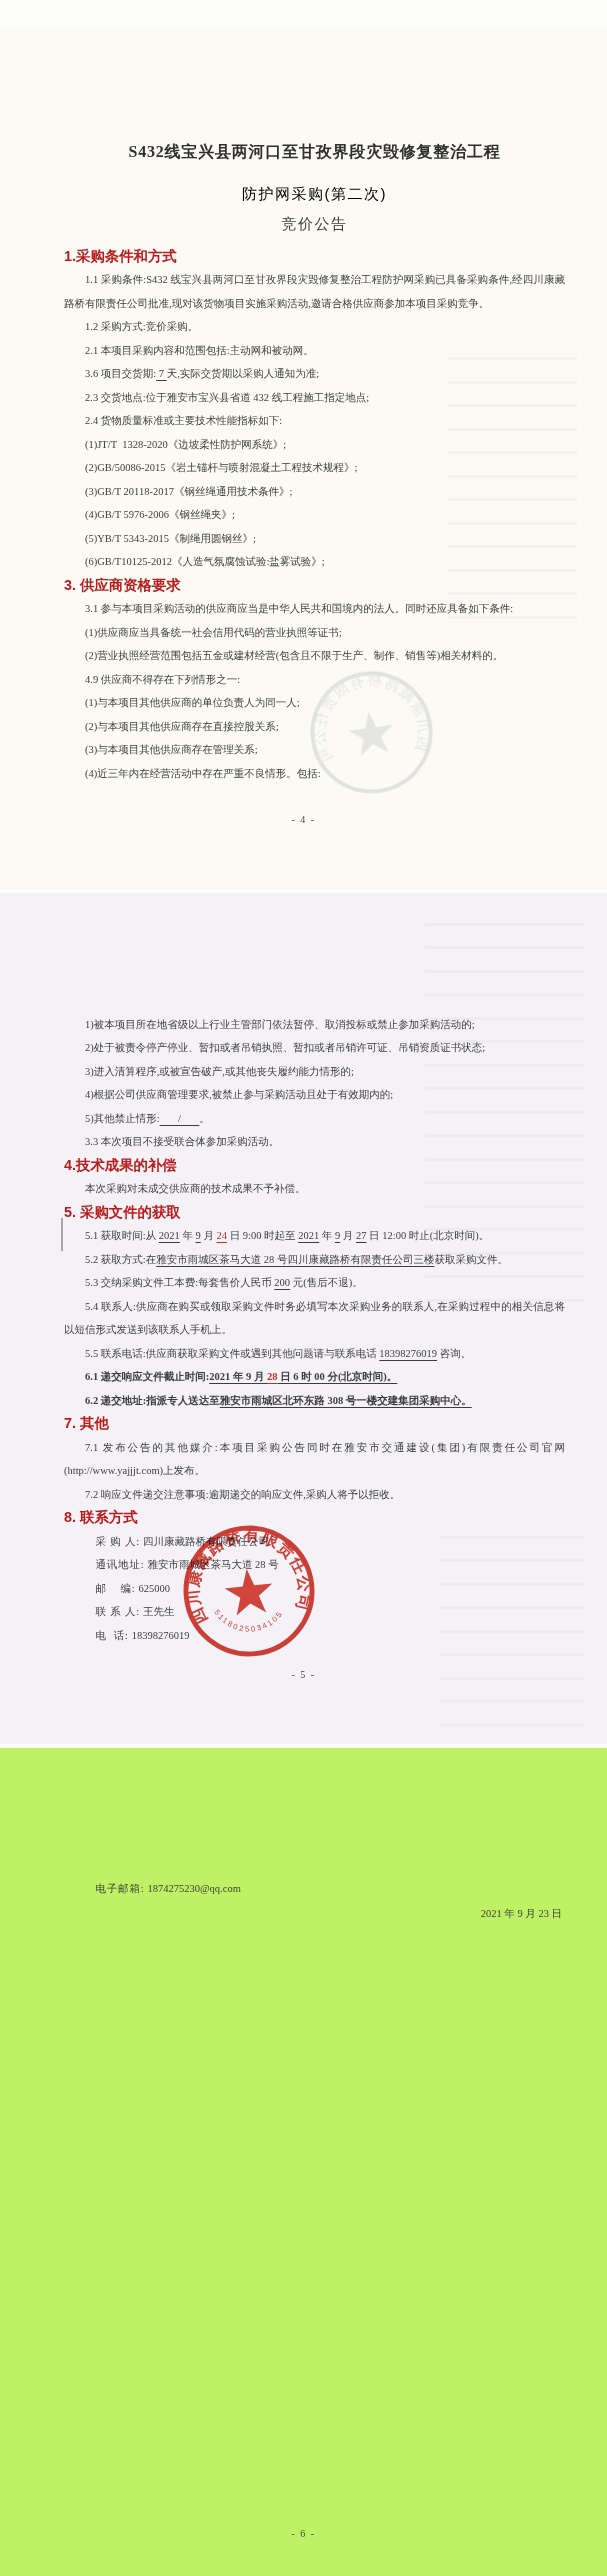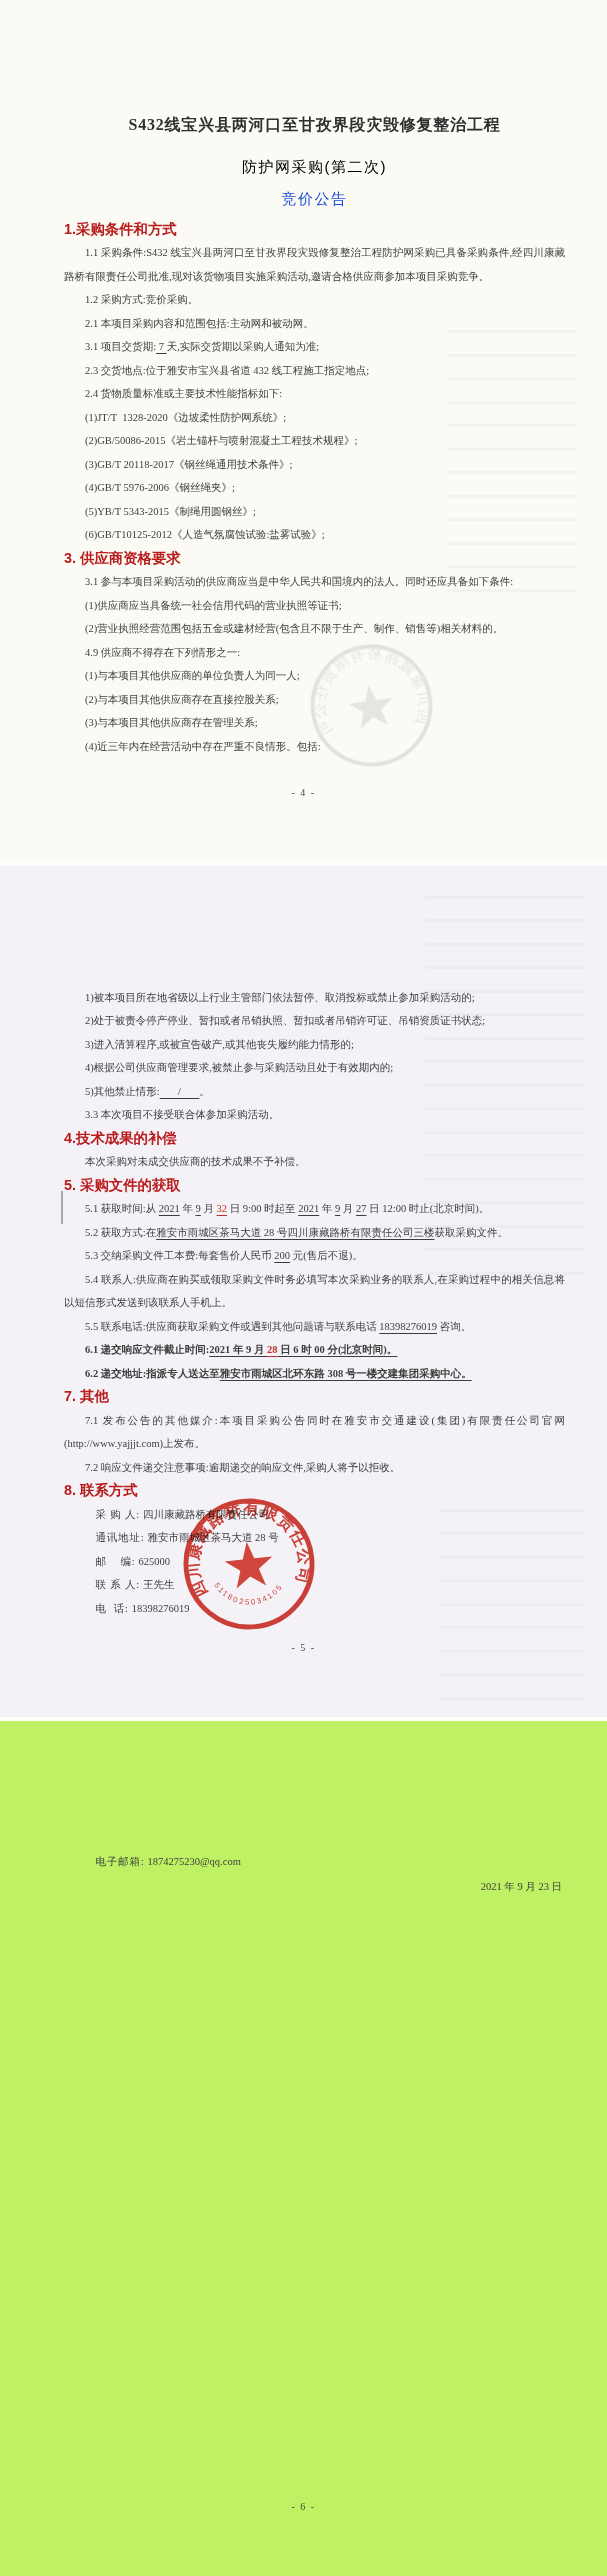--- a/index.html
+++ b/index.html
@@ -1,25 +1,25 @@
 <!DOCTYPE html>
 <html style="font-size:12px"><head>
 <meta charset="utf-8">
 <style>
   html,body{margin:0;padding:0;background:#fdfdfc;}
   body{width:607px;font-family:"Liberation Serif","DejaVu Serif",serif;color:#3d3d3d;}
-  .page{position:relative;width:607px;box-sizing:border-box;overflow:hidden;}
+  .page{position:relative;width:607px;box-sizing:border-box;overflow:hidden;margin-top:27px;}
   .page-1{height:862px;background:#fbfaf5;padding:114px 42px 0 64px;}
   .page-2{height:851px;background:#f5f2f7;padding:120px 42px 0 64px;margin-top:3.8px;}
   .page-3{height:855px;background:#bef264;padding:129px 42px 0 64px;margin-top:3.8px;}
   .blk{font-size:10.5px;line-height:23.5px;margin:0;text-align:justify;}
   .blk span{white-space:pre-wrap;}
   .title-main{font-size:16px;line-height:21px;margin:0 0 20px;text-align:center;font-weight:bold;letter-spacing:0.8px;color:#2f2f2f;}
   .title-sub{font-family:"Liberation Sans","DejaVu Sans",sans-serif;font-size:15px;line-height:23px;margin:0 0 9px;text-align:center;letter-spacing:1.5px;color:#000000;}
-  .title-sub2{font-family:Liberation Sans, sans-serif;font-size:15px;line-height:23px;margin:0 0 7.6px;text-align:center;letter-spacing:1.5px;color:#1d4ed8;}
+  .title-sub2{font-family:Liberation Mono, monospace;font-size:15px;line-height:23px;margin:0 0 7.6px;text-align:center;letter-spacing:1.5px;color:#404040;}
   .h{font-family:Liberation Sans, sans-serif;font-weight:bold;font-size:14.4px;line-height:23.5px;margin:0;text-align:left;color:#b91c1c;}
   .p{text-indent:2em;}
   .field{margin-left:3em;text-indent:0;}
   .flabel{letter-spacing:0.8px;}
   .fvalue{margin-left:3px;}
   .date-line{text-align:right;margin-top:2px;text-indent:0;padding-right:3px;}
   .u{text-decoration:underline;text-underline-offset:3px;}
   .r{color:#bf3124;}
   .b{font-weight:bold;}
   .pagenum{position:absolute;left:0;right:0;bottom:64px;text-align:center;font-size:10px;color:#474747;letter-spacing:1.5px;}
@@ -34,21 +34,21 @@
 
 <div class="page page-1">
   <div>
       <div class="blk title-main"><span>S432线宝兴县两河口至甘孜界段灾毁修复整治工程</span></div>
       <div class="blk title-sub"><span>防护网采购(第二次)</span></div>
       <div class="blk title-sub2"><span>竞价公告</span></div>
       <div class="blk h"><span>1.采购条件和方式</span></div>
       <div class="blk p"><span>1.1 采购条件:S432 线宝兴县两河口至甘孜界段灾毁修复整治工程防护网采购已具备采购条件,经四川康藏路桥有限责任公司批准,现对该货物项目实施采购活动,邀请合格供应商参加本项目采购竞争。</span></div>
       <div class="blk p"><span>1.2 采购方式:竞价采购。</span></div>
       <div class="blk p"><span>2.1 本项目采购内容和范围包括:主动网和被动网。</span></div>
-      <div class="blk p"><span>3.1 项目交货期:</span><span class="u"> 7 </span><span>天,实际交货期以采购人通知为准;</span></div>
+      <div class="blk p"><span>3.6 项目交货期:</span><span class="u"> 7 </span><span>天,实际交货期以采购人通知为准;</span></div>
       <div class="blk p"><span>2.3 交货地点:位于雅安市宝兴县省道 432 线工程施工指定地点;</span></div>
       <div class="blk p"><span>2.4 货物质量标准或主要技术性能指标如下:</span></div>
       <div class="blk p"><span>(1)JT/T  1328-2020《边坡柔性防护网系统》;</span></div>
       <div class="blk p"><span>(2)GB/50086-2015《岩土锚杆与喷射混凝土工程技术规程》;</span></div>
       <div class="blk p"><span>(3)GB/T 20118-2017《钢丝绳通用技术条件》;</span></div>
       <div class="blk p"><span>(4)GB/T 5976-2006《钢丝绳夹》;</span></div>
       <div class="blk p"><span>(5)YB/T 5343-2015《制绳用圆钢丝》;</span></div>
       <div class="blk p"><span>(6)GB/T10125-2012《人造气氛腐蚀试验:盐雾试验》;</span></div>
       <div class="blk h"><span>3. 供应商资格要求</span></div>
       <div class="blk p"><span>3.1 参与本项目采购活动的供应商应当是中华人民共和国境内的法人。同时还应具备如下条件:</span></div>
@@ -77,21 +77,21 @@
   <div>
       <div class="blk p"><span>1)被本项目所在地省级以上行业主管部门依法暂停、取消投标或禁止参加采购活动的;</span></div>
       <div class="blk p"><span>2)处于被责令停产停业、暂扣或者吊销执照、暂扣或者吊销许可证、吊销资质证书状态;</span></div>
       <div class="blk p"><span>3)进入清算程序,或被宣告破产,或其他丧失履约能力情形的;</span></div>
       <div class="blk p"><span>4)根据公司供应商管理要求,被禁止参与采购活动且处于有效期内的;</span></div>
       <div class="blk p"><span>5)其他禁止情形:</span><span class="u">       /       </span><span>。</span></div>
       <div class="blk p"><span>3.3 本次项目不接受联合体参加采购活动。</span></div>
       <div class="blk h"><span>4.技术成果的补偿</span></div>
       <div class="blk p"><span>本次采购对未成交供应商的技术成果不予补偿。</span></div>
       <div class="blk h"><span>5. 采购文件的获取</span></div>
-      <div class="blk p"><span>5.1 获取时间:从 </span><span class="u">2021</span><span> 年 </span><span class="u">9</span><span> 月 </span><span class="u r">32</span><span> 日 9:00 时起至 </span><span class="u">2021</span><span> 年 </span><span class="u">9</span><span> 月 </span><span class="u">27</span><span> 日 12:00 时止(北京时间)。</span></div>
+      <div class="blk p"><span>5.1 获取时间:从 </span><span class="u">2021</span><span> 年 </span><span class="u">9</span><span> 月 </span><span class="u r">24</span><span> 日 9:00 时起至 </span><span class="u">2021</span><span> 年 </span><span class="u">9</span><span> 月 </span><span class="u">27</span><span> 日 12:00 时止(北京时间)。</span></div>
       <div class="blk p"><span>5.2 获取方式:在</span><span class="u">雅安市雨城区茶马大道 28 号四川康藏路桥有限责任公司三楼</span><span>获取采购文件。</span></div>
       <div class="blk p"><span>5.3 交纳采购文件工本费:每套售价人民币 </span><span class="u">200</span><span> 元(售后不退)。</span></div>
       <div class="blk p"><span>5.4 联系人:供应商在购买或领取采购文件时务必填写本次采购业务的联系人,在采购过程中的相关信息将以短信形式发送到该联系人手机上。</span></div>
       <div class="blk p"><span>5.5 联系电话:供应商获取采购文件或遇到其他问题请与联系电话 </span><span class="u">18398276019</span><span> 咨询。</span></div>
       <div class="blk p"><span class="b">6.1 递交响应文件截止时间:</span><span class="u b">2021 年 9 月 </span><span class="u r b">28</span><span class="u b"> 日 6 时 00 分(北京时间)。</span></div>
       <div class="blk p"><span class="b">6.2 递交地址:指派专人送达至</span><span class="u b">雅安市雨城区北环东路 308 号一楼交建集团采购中心。</span></div>
       <div class="blk h"><span>7. 其他</span></div>
       <div class="blk p"><span>7.1 发布公告的其他媒介:本项目采购公告同时在雅安市交通建设(集团)有限责任公司官网(http://www.yajjjt.com)上发布。</span></div>
       <div class="blk p"><span>7.2 响应文件递交注意事项:逾期递交的响应文件,采购人将予以拒收。</span></div>
       <div class="blk h"><span>8. 联系方式</span></div>

